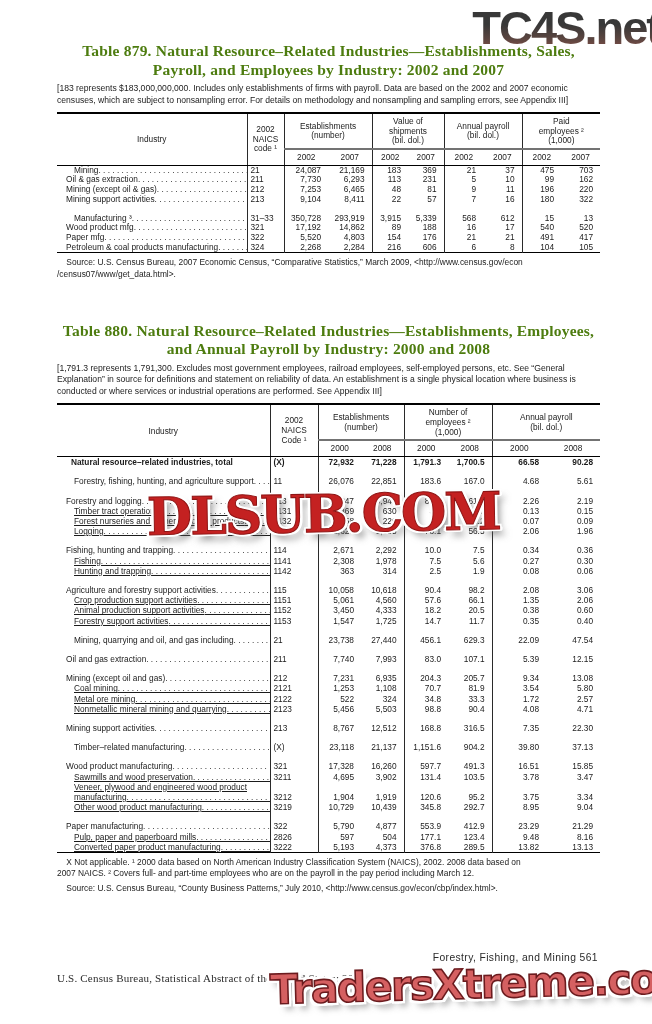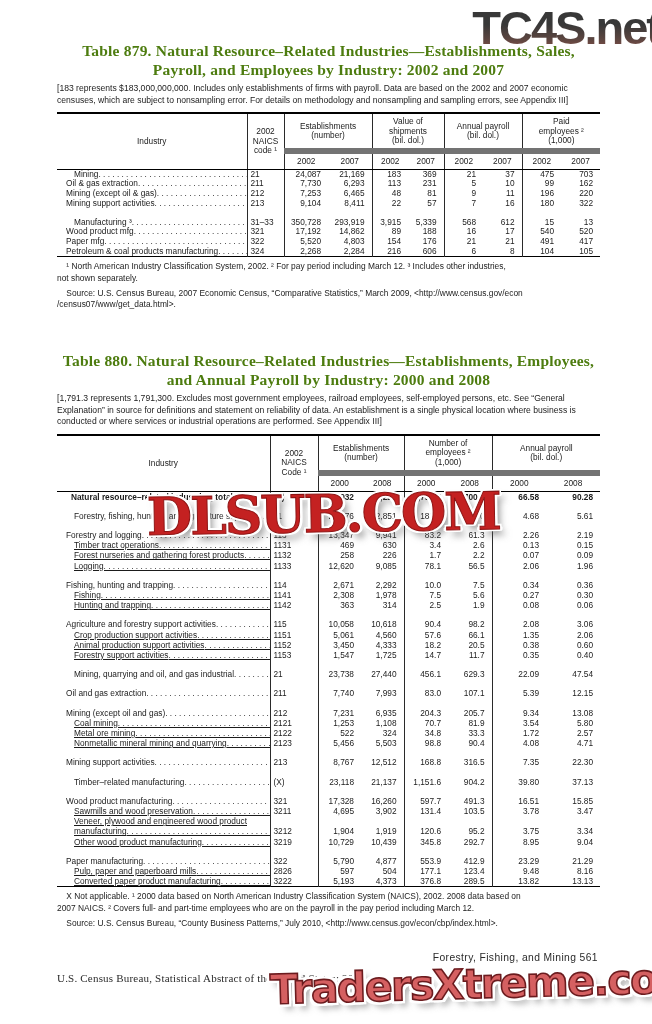--- a/index.html
+++ b/index.html
@@ -24,21 +24,21 @@
   }
 
   
   table.census{
     border-collapse:collapse;table-layout:fixed;width:543px;
     font-size:8.3px;border-top:2.5px solid #000;border-bottom:1.8px solid #000;
   }
   table.census th{font-weight:normal;color:#1b1b1b;}
   th.grp{
     white-space:pre-line;text-align:center;vertical-align:middle;
-    border-left:1px solid #2a2a2a;border-bottom:6px solid #737373;
+    border-left:1px solid #2a2a2a;border-bottom:2px solid #737373;
     line-height:9.6px;padding:3px 0 2px;
   }
   th.naics-h{
     white-space:pre-line;text-align:center;vertical-align:middle;
     border-left:1px solid #2a2a2a;line-height:9.6px;
   }
   th.industry-h{text-align:center;vertical-align:middle;}
   tr.hrow2 th{border-bottom:1.8px solid #000;padding:2px 0 3px;text-align:center;}
   tr.hrow2 th.gb{border-left:1px solid #2a2a2a;}
   th.rspan{border-bottom:1.8px solid #000;}
@@ -311,22 +311,20 @@
             <td class="num gb">216</td>
             <td class="num">606</td>
             <td class="num gb">6</td>
             <td class="num">8</td>
             <td class="num gb">104</td>
             <td class="num">105</td>
           </tr>
         </tbody>
     </table>
 
-    <p class="footnotes">    ¹ North American Industry Classification System, 2002. ² For pay period including March 12. ³ Includes other industries,
-not shown separately.</p>
     <p class="footnotes source">    Source: U.S. Census Bureau, 2007 Economic Census, “Comparative Statistics,” March 2009, &lt;http://www.census.gov/econ
 /census07/www/get_data.html&gt;.</p>
 
     <h1 class="tbl-title second">Table 880. Natural Resource–Related Industries—Establishments, Employees,
 and Annual Payroll by Industry: 2000 and 2008</h1>
     <p class="bracket-note">[1,791.3 represents 1,791,300. Excludes most government employees, railroad employees, self-employed persons, etc. See “General Explanation” in source for definitions and statement on reliability of data. An establishment is a single physical location where business is conducted or where services or industrial operations are performed. See Appendix III]</p>
 
     <table class="census t880">
       <colgroup>
         <col style="width:213px">
@@ -603,21 +601,21 @@
             <td class="num gb"></td>
             <td class="num"></td>
             <td class="num gb"></td>
             <td class="num"></td>
             <td class="num gb"></td>
             <td class="num"></td>
           </tr>
           <tr>
             <td class="lbl">
               <div class="lrow ind0">
-                <span class="t">Mining, quarrying and oil, and gas industrial</span>
+                <span class="t">Mining, quarrying and oil, and gas including</span>
                 <span class="dots"></span>
               </div>
             </td>
             <td class="code">21</td>
             <td class="num gb">23,738</td>
             <td class="num">27,440</td>
             <td class="num gb">456.1</td>
             <td class="num">629.3</td>
             <td class="num gb">22.09</td>
             <td class="num">47.54</td>

